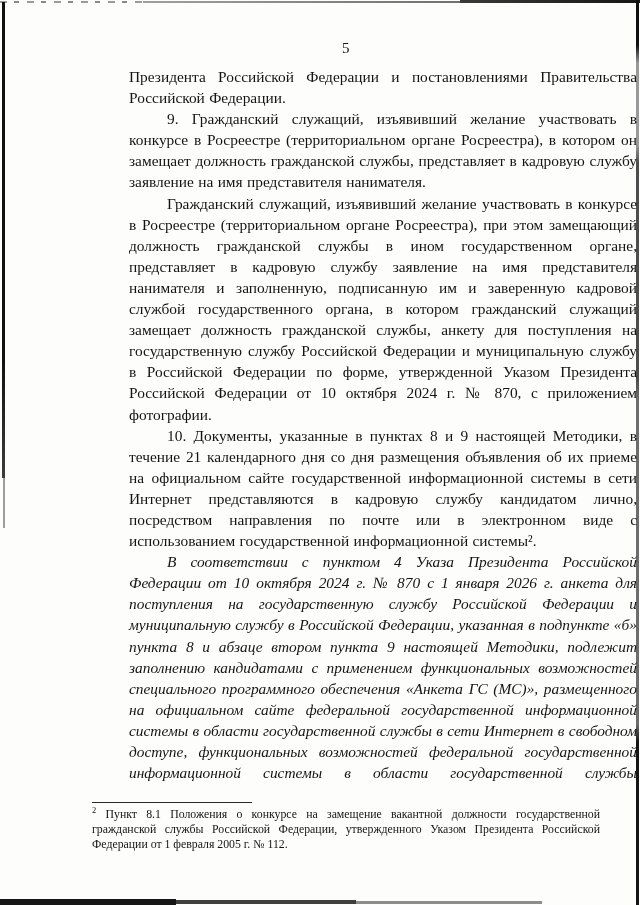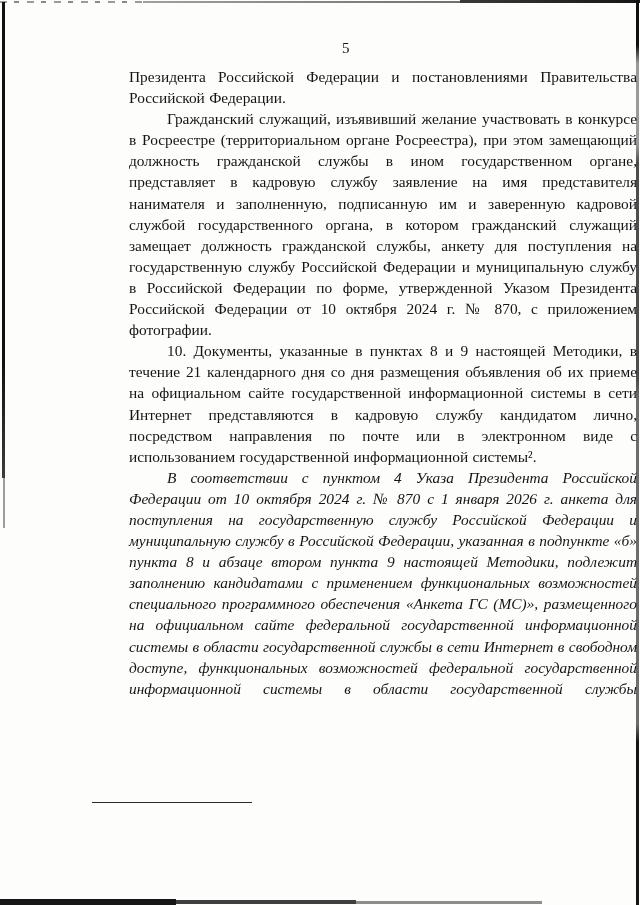--- a/index.html
+++ b/index.html
@@ -81,22 +81,24 @@
   <div class="art left-line-fade"></div>
   <div class="art right-line"></div>
   <div class="art bottom-bar-1"></div>
   <div class="art bottom-bar-2"></div>
   <div class="art bottom-bar-3"></div>
 
   <div class="page-number">5</div>
 
   <div class="content">
       <p class="">Президента Российской Федерации и постановлениями Правительства Российской Федерации.</p>
+      <p class="indent">9. Гражданский служащий, изъявивший желание участвовать в конкурсе в Росреестре (территориальном органе Росреестра), в котором он замещает должность гражданской службы, представляет в кадровую службу заявление на имя представителя нанимателя.</p>
       <p class="indent">Гражданский служащий, изъявивший желание участвовать в конкурсе в Росреестре (территориальном органе Росреестра), при этом замещающий должность гражданской службы в ином государственном органе, представляет в кадровую службу заявление на имя представителя нанимателя и заполненную, подписанную им и заверенную кадровой службой государственного органа, в котором гражданский служащий замещает должность гражданской службы, анкету для поступления на государственную службу Российской Федерации и муниципальную службу в Российской Федерации по форме, утвержденной Указом Президента Российской Федерации от 10 октября 2024 г. № 870, с приложением фотографии.</p>
       <p class="indent">10. Документы, указанные в пунктах 8 и 9 настоящей Методики, в течение 21 календарного дня со дня размещения объявления об их приеме на официальном сайте государственной информационной системы в сети Интернет представляются в кадровую службу кандидатом лично, посредством направления по почте или в электронном виде с использованием государственной информационной системы².</p>
       <p class="indent justify-last">В соответствии с пунктом 4 Указа Президента Российской Федерации от 10 октября 2024 г. № 870 с 1 января 2026 г. анкета для поступления на государственную службу Российской Федерации и муниципальную службу в Российской Федерации, указанная в подпункте «б» пункта 8 и абзаце втором пункта 9 настоящей Методики, подлежит заполнению кандидатами с применением функциональных возможностей специального программного обеспечения «Анкета ГС (МС)», размещенного на официальном сайте федеральной государственной информационной системы в области государственной службы в сети Интернет в свободном доступе, функциональных возможностей федеральной государственной информационной системы в области государственной службы</p>
     </div>
 
   <div class="footnote-area">
     <div class="footnote-rule"></div>
+    <div class="footnote"><sup>2</sup><span> Пункт 8.1 Положения о конкурсе на замещение вакантной должности государственной гражданской службы Российской Федерации, утвержденного Указом Президента Российской Федерации от 1 февраля 2005 г. № 112.</span></div>
   </div>
 
 </div>
 
 </body></html>

